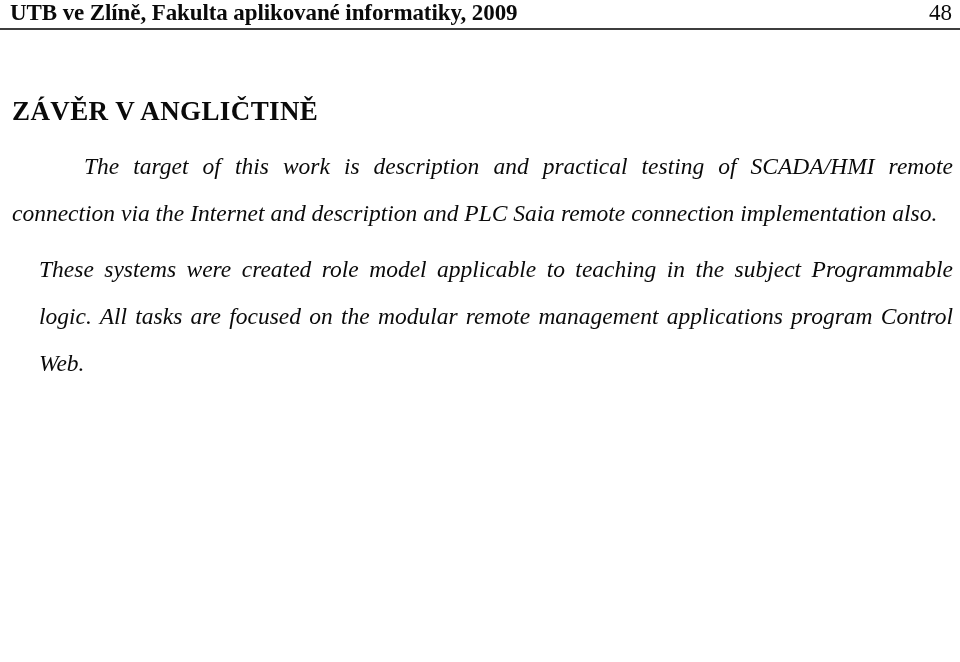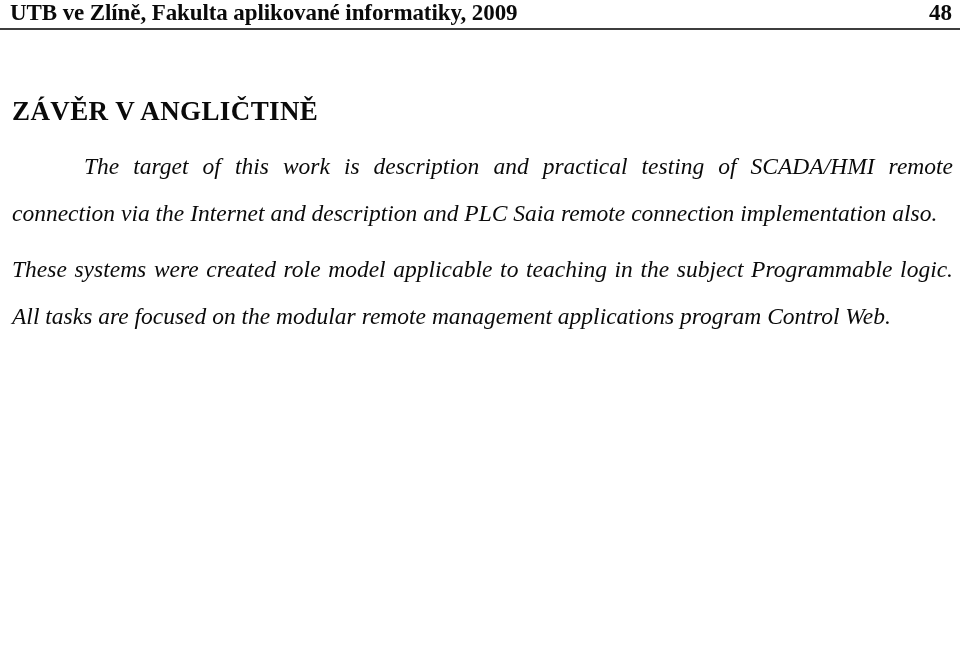--- a/index.html
+++ b/index.html
@@ -40,21 +40,21 @@
 
   .header-title {
     font-weight: bold;
     font-size: 23px;
     line-height: 26px;
     letter-spacing: -0.1px;
     white-space: nowrap;
   }
 
   .header-page-number {
-    font-weight: bold;
+    font-weight: normal;
     font-size: 23px;
     line-height: 26px;
   }
 
   .header-rule {
     position: absolute;
     left: 0;
     top: 28px;
     width: 960px;
     height: 2px;
@@ -87,20 +87,21 @@
     line-height: 47px;
     text-align: justify;
     text-justify: inter-word;
     text-indent: 72px;
     white-space: pre-wrap;
     font-style: italic;
   }
 
   .para.no-indent {
     text-indent: 0;
+    margin-left: 27px;
   }
 
   .para + .para {
     margin-top: 9px;
   }
 
   .para.tight + .para.tight {
     margin-top: 0;
   }
 

